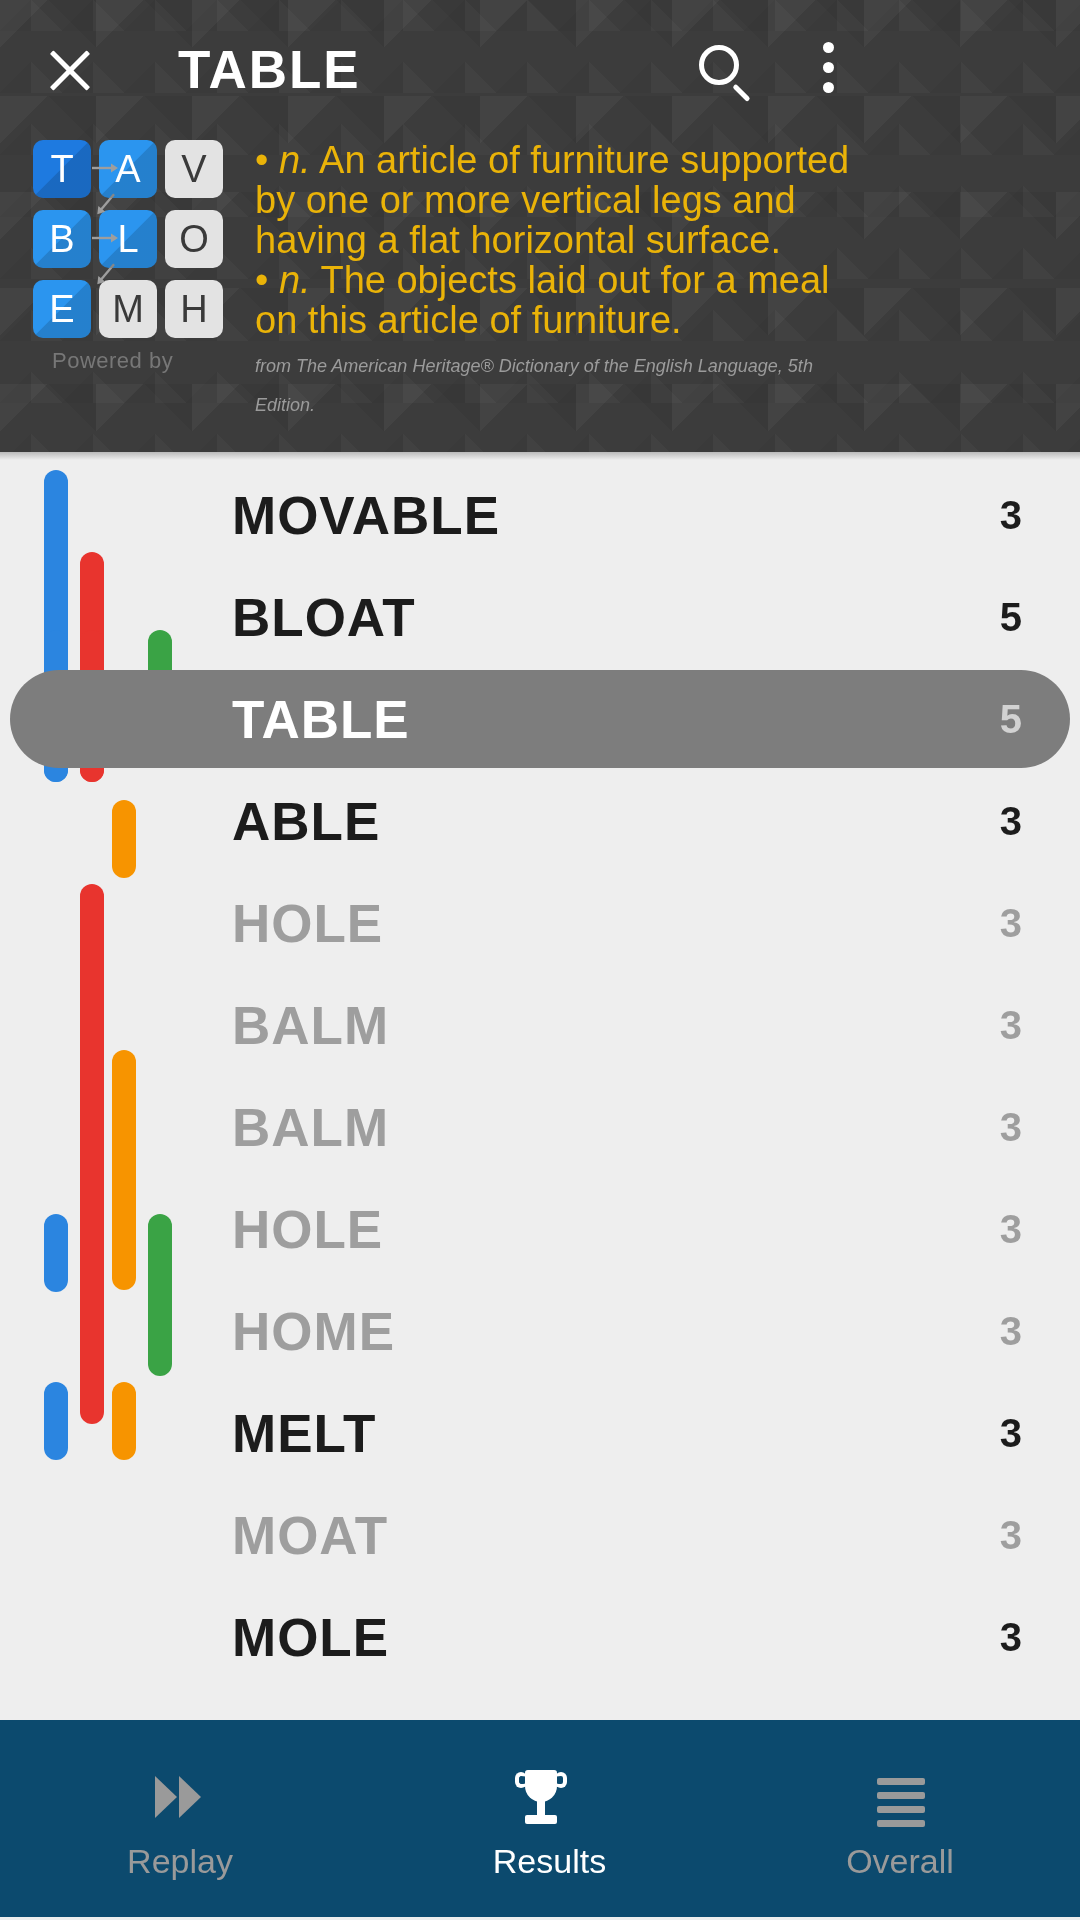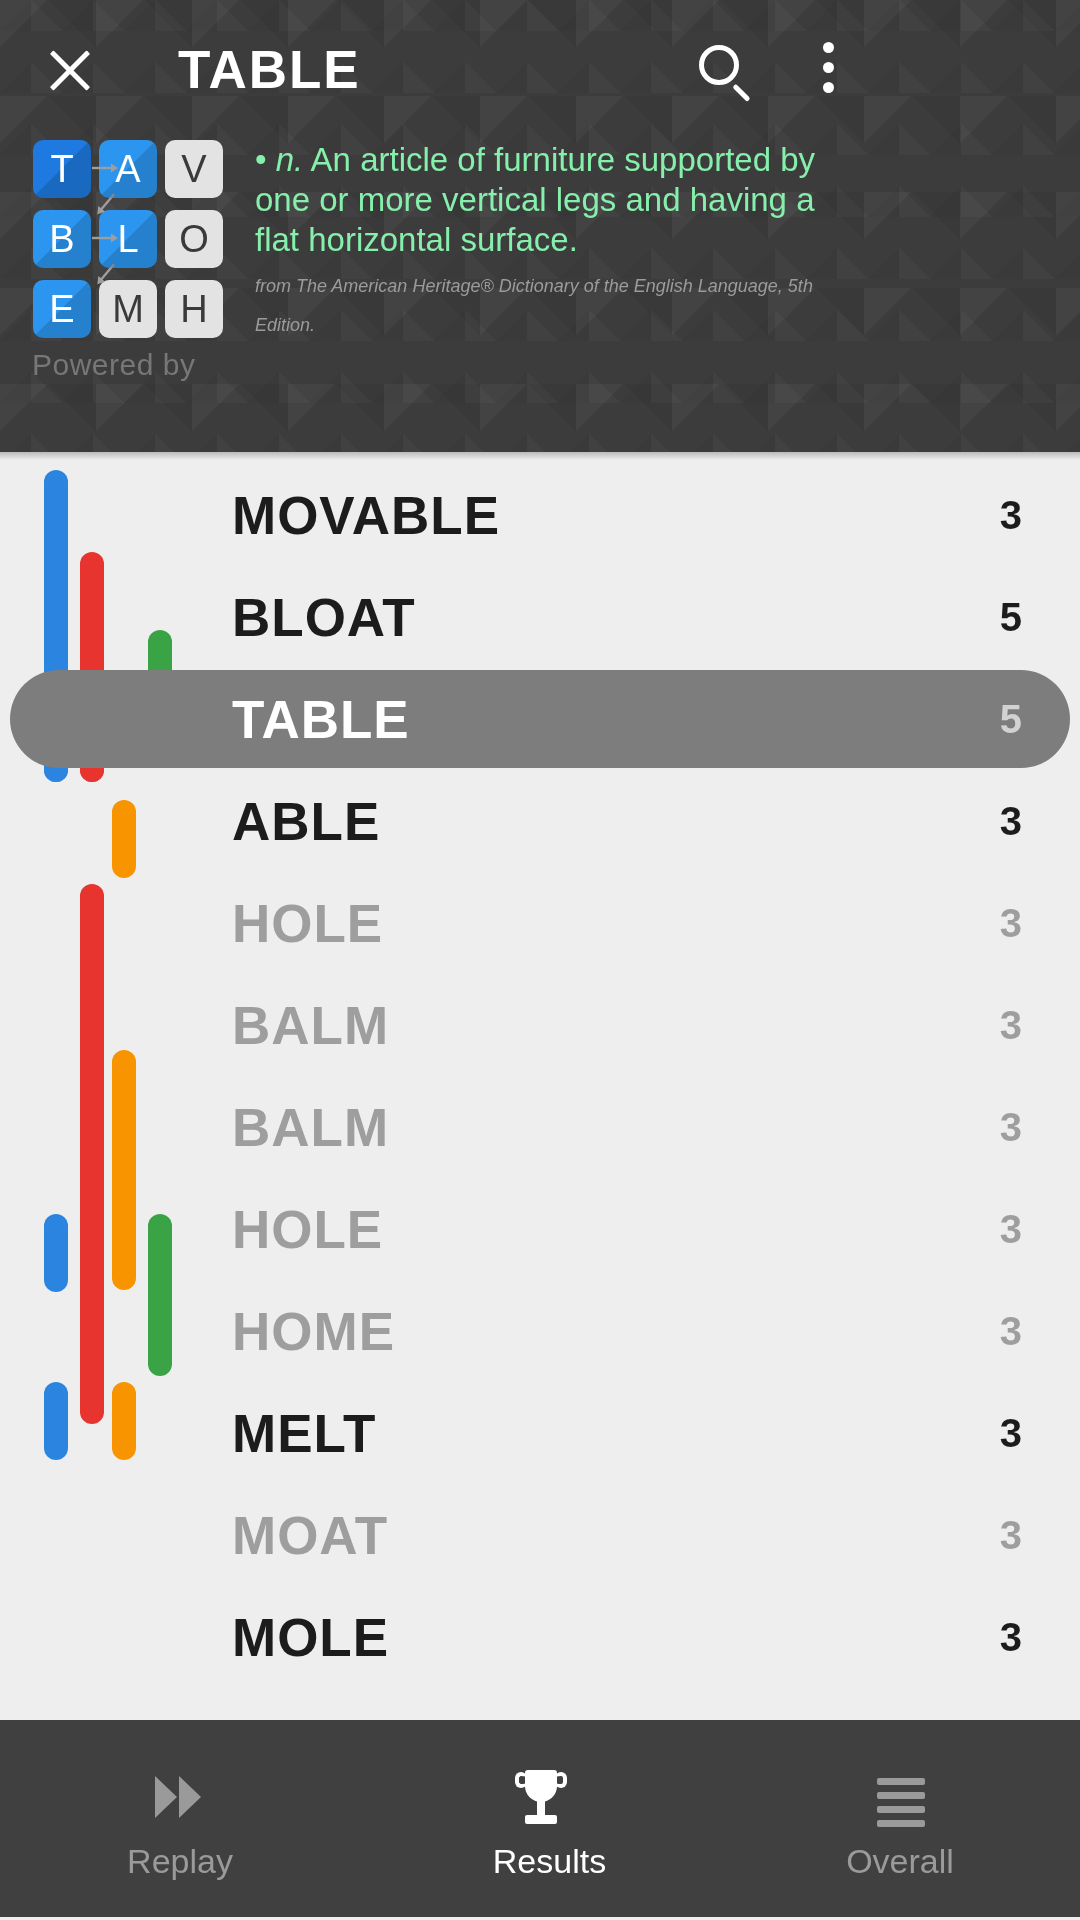--- a/index.html
+++ b/index.html
@@ -93,35 +93,35 @@
     position:absolute; width:30px; height:14px;
     pointer-events:none;
   }
   .arrow svg { display:block; }
 
   
   #definition {
     position:absolute; left:255px; top:140px; width:600px;
   }
   .def-line {
-    font-size:33px; line-height:40px; color:#86efac;
+    font-size:38px; line-height:40px; color:#eab308;
   }
   .def-line .pos { font-style:italic; }
   #attribution {
     margin-top:7px;
     font-size:18px; line-height:39px; font-style:italic; color:#9b9b9b;
   }
 
   
   #wordnik {
     position:absolute; left:32px; top:348px; width:230px; height:70px;
   }
   #powered-by {
-    position:absolute; left:0; top:0;
-    font-size:30px; color:#777777; letter-spacing:0.5px;
+    position:absolute; left:20px; top:0;
+    font-size:22px; color:#777777; letter-spacing:0.5px;
   }
   #wordnik-mark {
     position:absolute; left:0; top:20px;
     font-size:52px; line-height:54px; font-weight:bold; color:#ffffff;
     letter-spacing:-1px; white-space:nowrap;
   }
   #wordnik-mark .heart { color:#f5801e; font-size:46px; }
 
   
   #list-wrap {
@@ -157,21 +157,21 @@
     z-index:2;
   }
   .row.found   .word, .row.found   .count { color:#1c1c1c; }
   .row.missed  .word, .row.missed  .count { color:#9e9e9e; }
   .row.current .word  { color:#ffffff; }
   .row.current .count { color:#d2d2d2; }
 
   
   #bottom-nav {
     position:absolute; left:0; top:1720px; width:1080px; height:197px;
-    background:#404040; display:flex;
+    background:#0c4a6e; display:flex;
   }
   .nav-item {
     flex:1; position:relative; cursor:pointer;
     display:flex; flex-direction:column; align-items:center;
     padding-top:46px;
   }
   .nav-icon { width:66px; height:62px; position:relative; }
   .nav-label {
     margin-top:14px; font-size:34px; line-height:38px;
   }
@@ -286,20 +286,21 @@
       <div class="arrow" style="left: 57px; top: 128px; transform: rotate(130deg);">
         <svg width="30" height="14" viewBox="0 0 30 14">
           <path d="M1 7 H21" stroke="#9e9e9e" stroke-width="2.4" fill="none"></path>
           <path d="M20 2.5 L27 7 L20 11.5 Z" fill="#9e9e9e"></path>
         </svg>
       </div>
     </div>
 
   <div id="definition">
       <div class="def-line"><span>• </span><span class="pos">n.</span><span> An article of furniture supported by one or more vertical legs and having a flat horizontal surface.</span></div>
+      <div class="def-line"><span>• </span><span class="pos">n.</span><span> The objects laid out for a meal on this article of furniture.</span></div>
       <div id="attribution">from The American Heritage® Dictionary of the English Language, 5th Edition.</div>
     </div>
 
   <div id="wordnik">
     <div id="powered-by">Powered by</div>
   </div>
 </div>
 
 <div id="list-wrap">
   <div id="list-shadow"></div>

